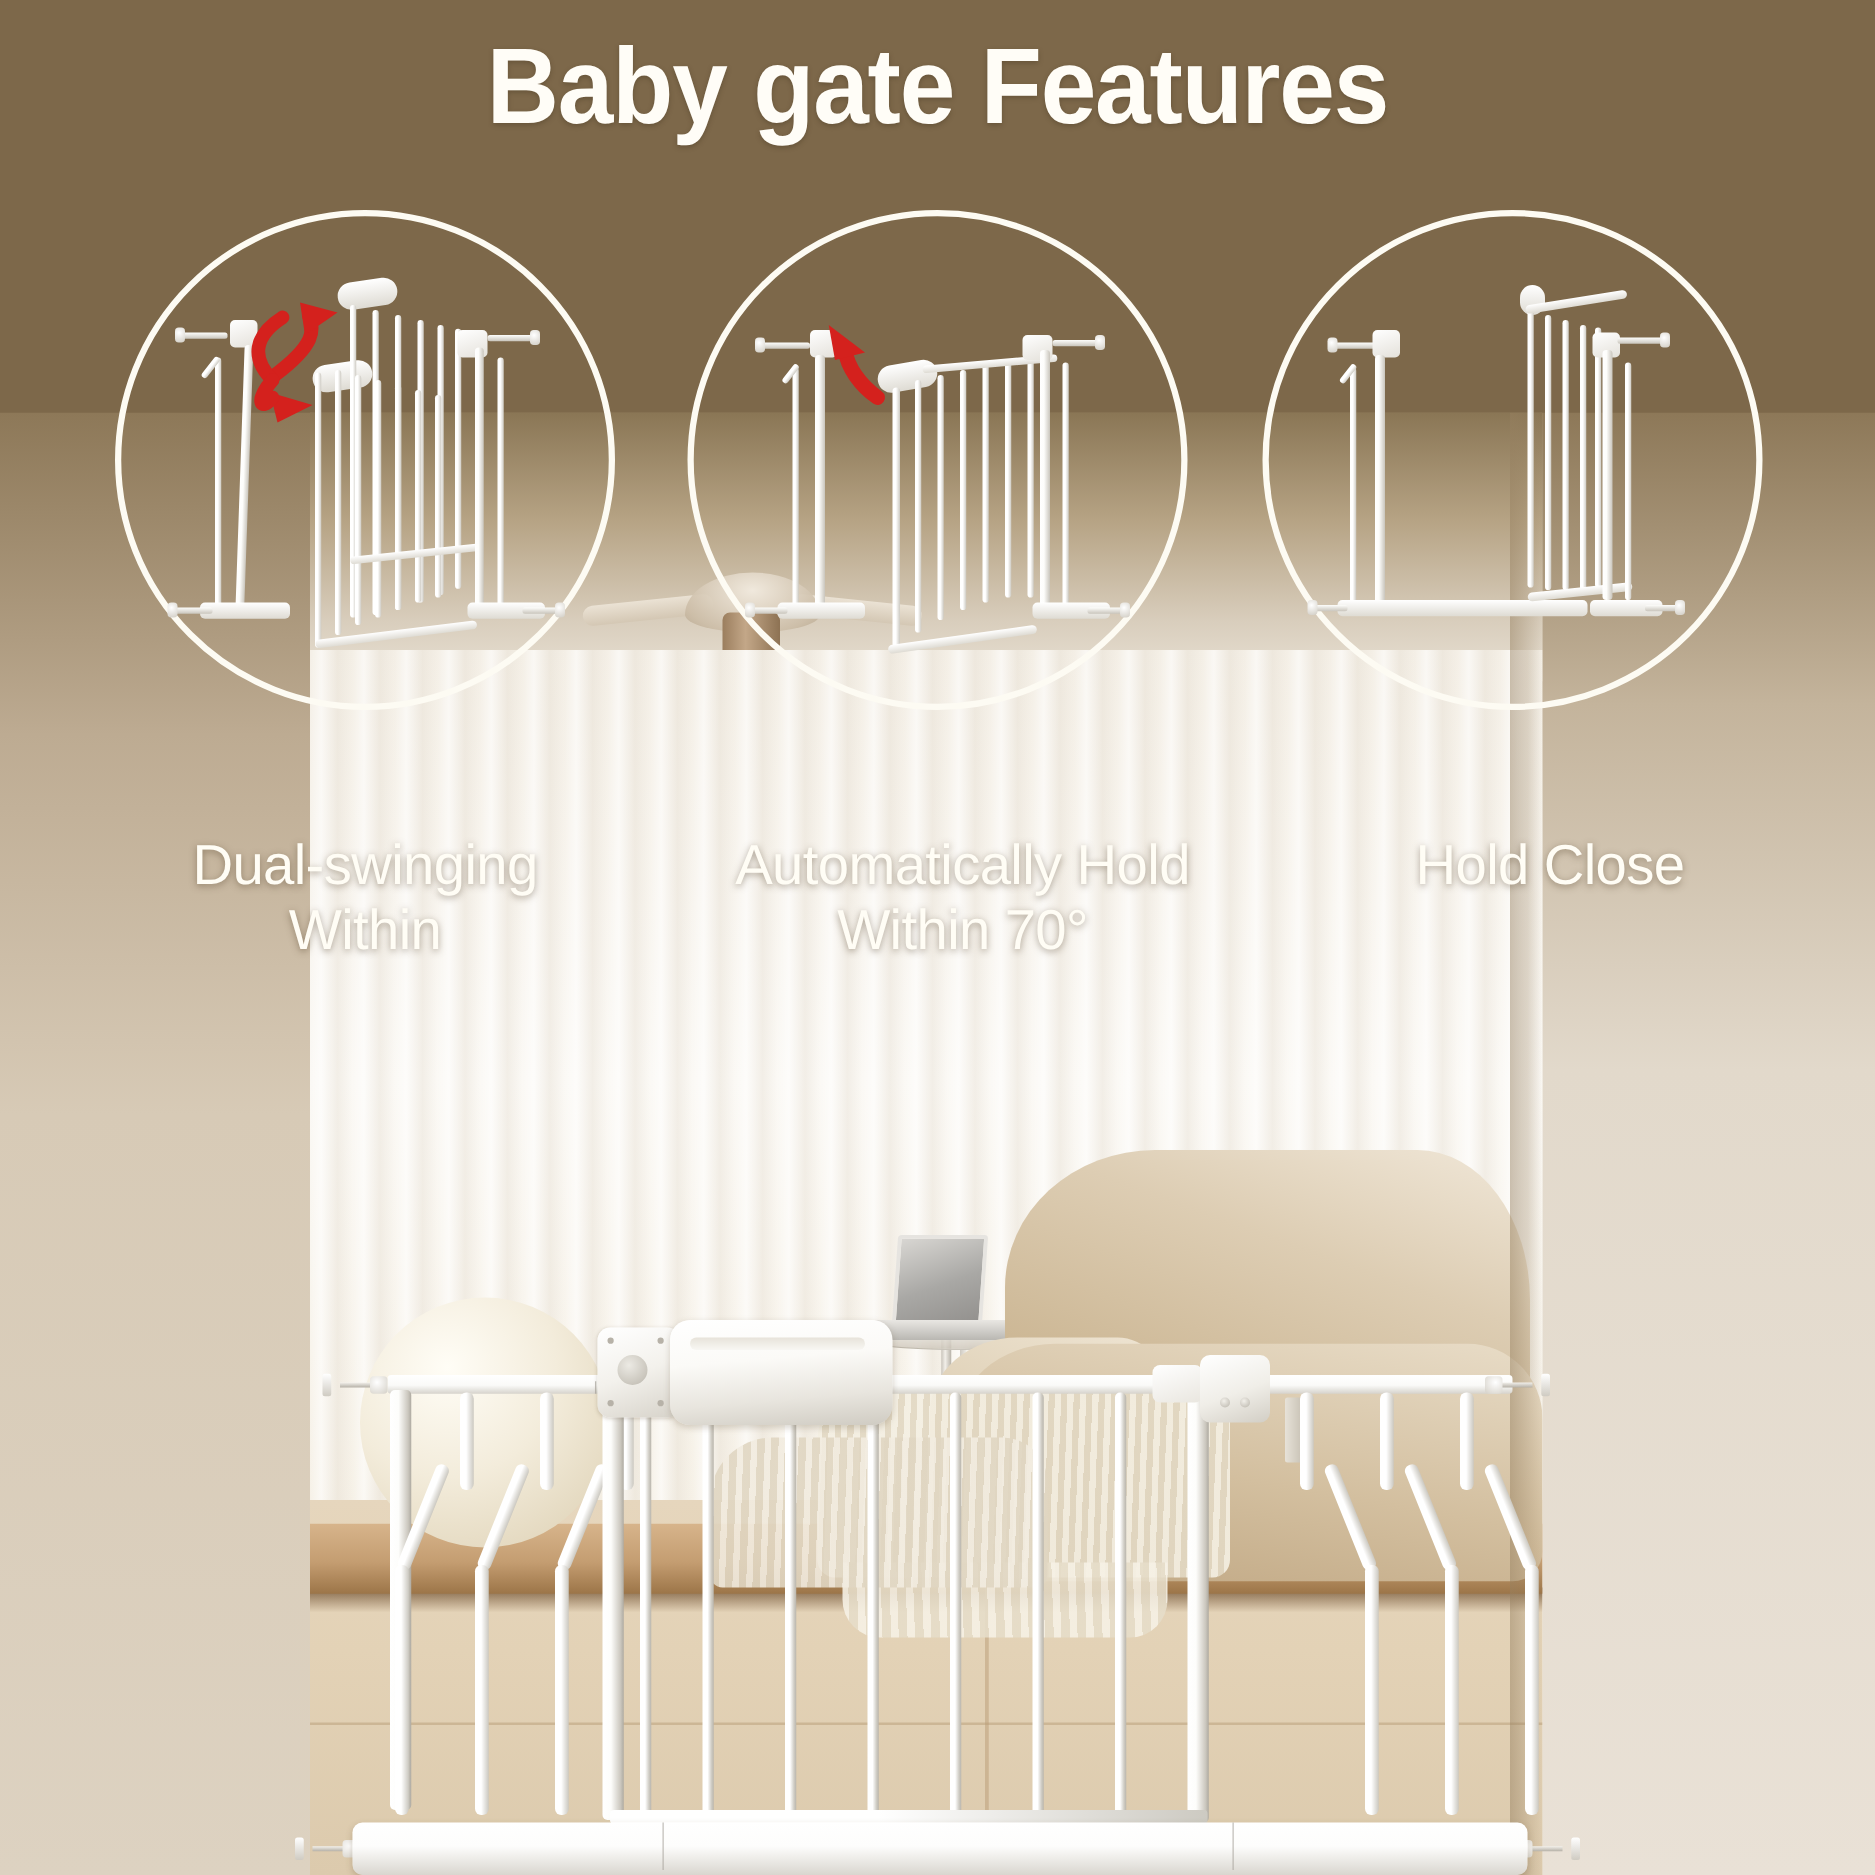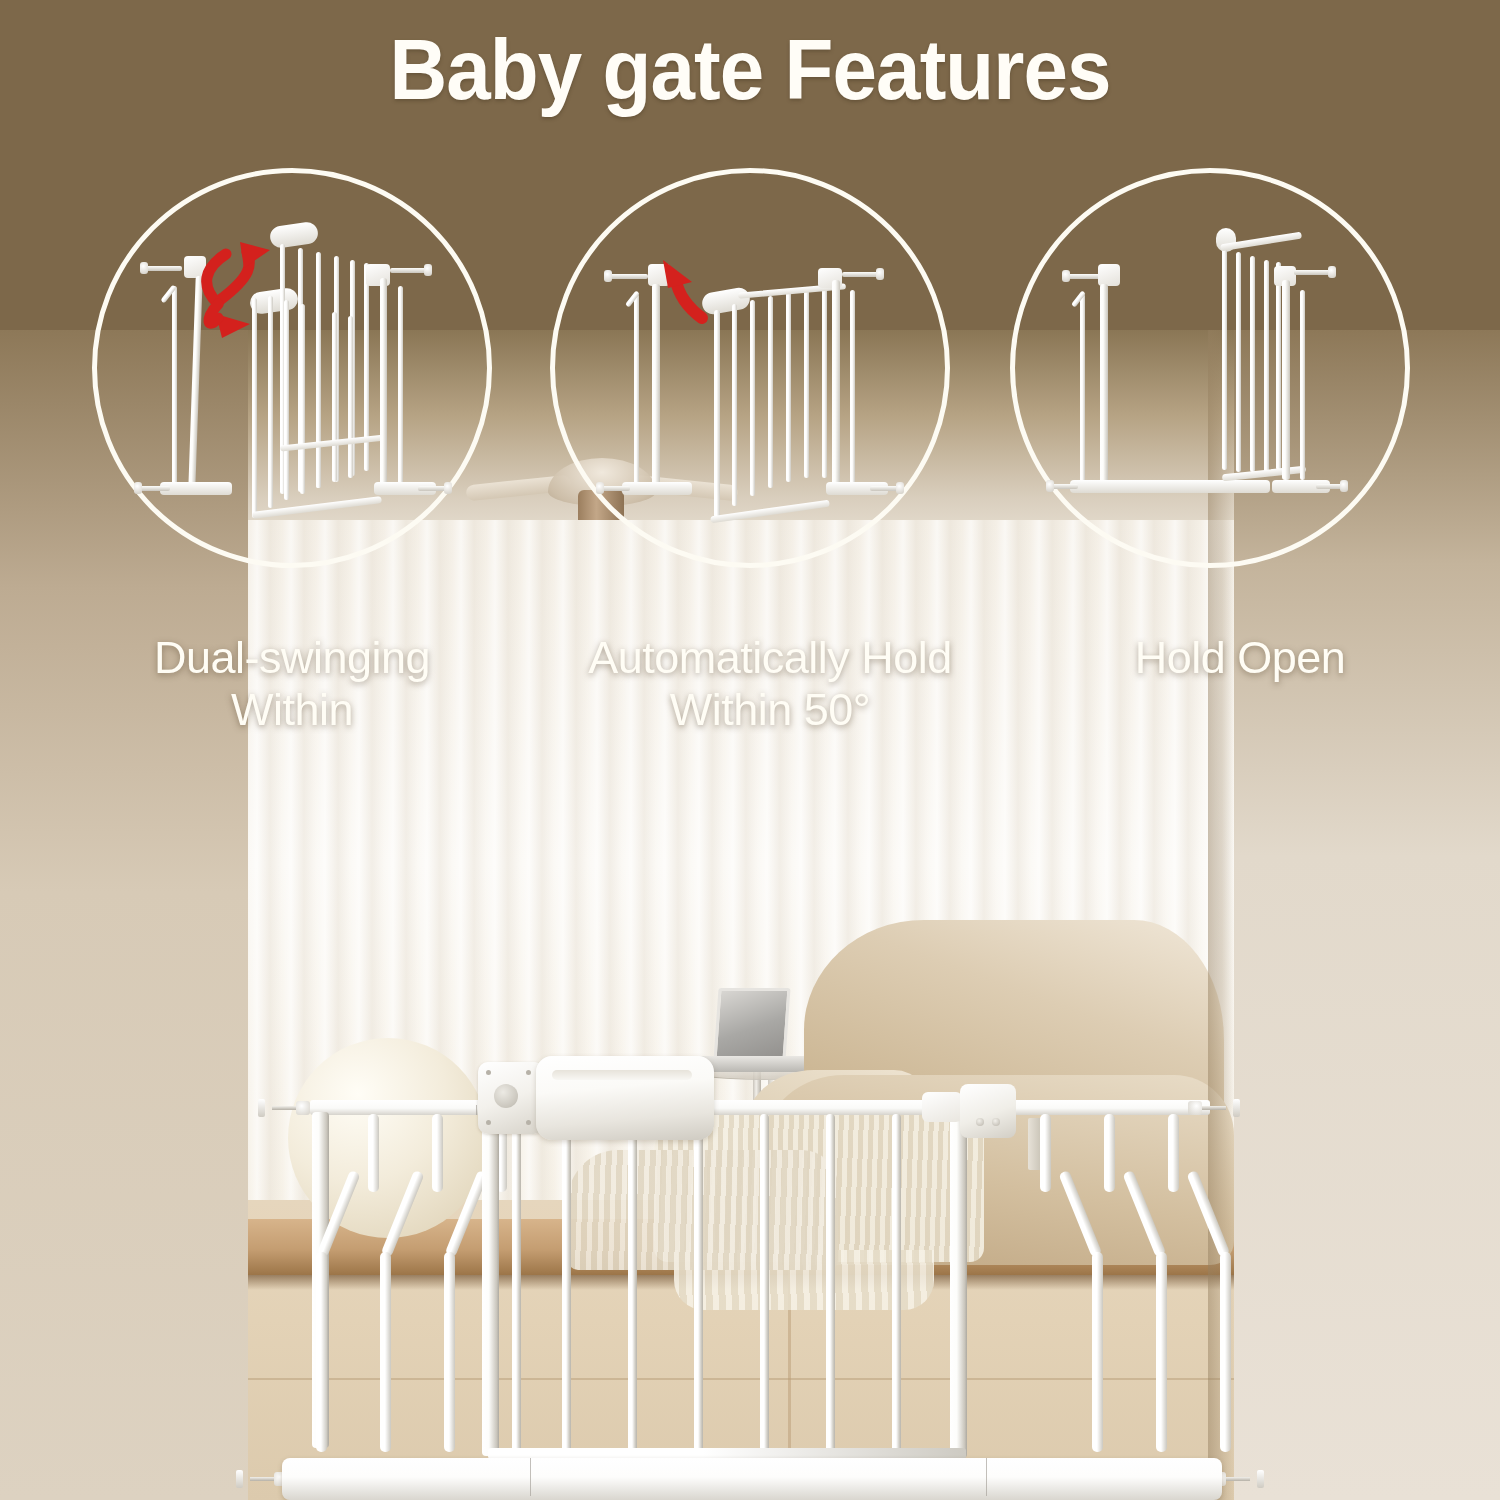--- a/index.html
+++ b/index.html
@@ -327,20 +327,21 @@
     text-shadow: 0 2px 4px rgba(60,45,25,.35);
   }
   .caption {
     position: absolute;
     text-align: center;
     color: #fffdf5;
     font-size: 45px;
     line-height: 1.16;
     letter-spacing: -0.5px;
     text-shadow: 0 2px 6px rgba(90,72,48,.5);
+    margin-top: 34px;
   }
 </style>
 </head>
 <body>
 
 <div id="stage">
 
   <div class="room">
     <div class="room-wall-left"></div>
     <div class="room-wall-right"></div>
@@ -608,20 +609,20 @@
 
   <div class="title">Baby gate Features</div>
 
   <div class="caption" style="left:62px; top:632px; width:460px;">
     <div>Dual-swinging</div>
     <div>Within</div>
   </div>
 
   <div class="caption" style="left:498px; top:632px; width:544px;">
     <div>Automatically Hold</div>
-    <div>Within 50°</div>
+    <div>Within 70°</div>
   </div>
 
   <div class="caption" style="left:1040px; top:632px; width:400px;">
-    <div>Hold Open</div>
+    <div>Hold Close</div>
   </div>
 
 </div>
 
 </body></html>

